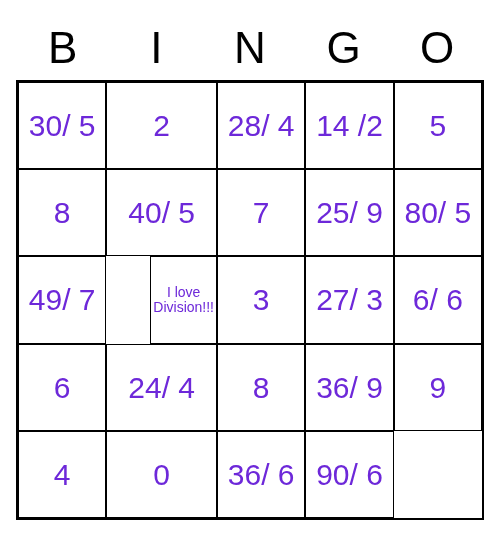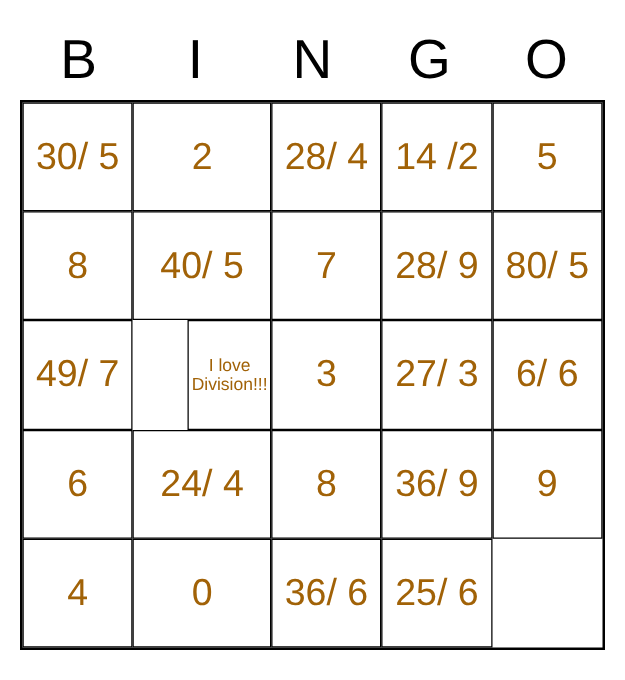--- a/index.html
+++ b/index.html
@@ -36,21 +36,21 @@
       grid-template-rows: repeat(5, 1fr);
       border: 2px solid #000;
     }
     .cell {
       border: 1px solid #000;
       display: flex;
       align-items: center;
       justify-content: center;
       text-align: center;
       font-size: 30px;
-      color: #a16207;
+      color: #6d28d9;
       padding: 2px;
       line-height: 1.1;
     }
     .cell.small { font-size: 14px; margin-left: 44px; }
   </style>
 </head>
 <body>
 
 <div class="card">
   <div class="header">
@@ -63,33 +63,33 @@
   <div class="grid">
     <div class="cell">30/ 5</div>
     <div class="cell">2</div>
     <div class="cell">28/ 4</div>
     <div class="cell">14 /2</div>
     <div class="cell">5</div>
 
     <div class="cell">8</div>
     <div class="cell">40/ 5</div>
     <div class="cell">7</div>
-    <div class="cell">28/ 9</div>
+    <div class="cell">25/ 9</div>
 
     <div class="cell">80/ 5</div>
     <div class="cell">49/ 7</div>
     <div class="cell small">I love Division!!!</div>
     <div class="cell">3</div>
     <div class="cell">27/ 3</div>
 
     <div class="cell">6/ 6</div>
     <div class="cell">6</div>
     <div class="cell">24/ 4</div>
     <div class="cell">8</div>
     <div class="cell">36/ 9</div>
 
     <div class="cell">9</div>
     <div class="cell">4</div>
     <div class="cell">0</div>
     <div class="cell">36/ 6</div>
-    <div class="cell">25/ 6</div>
+    <div class="cell">90/ 6</div>
   </div>
 </div>
 
 </body></html>

